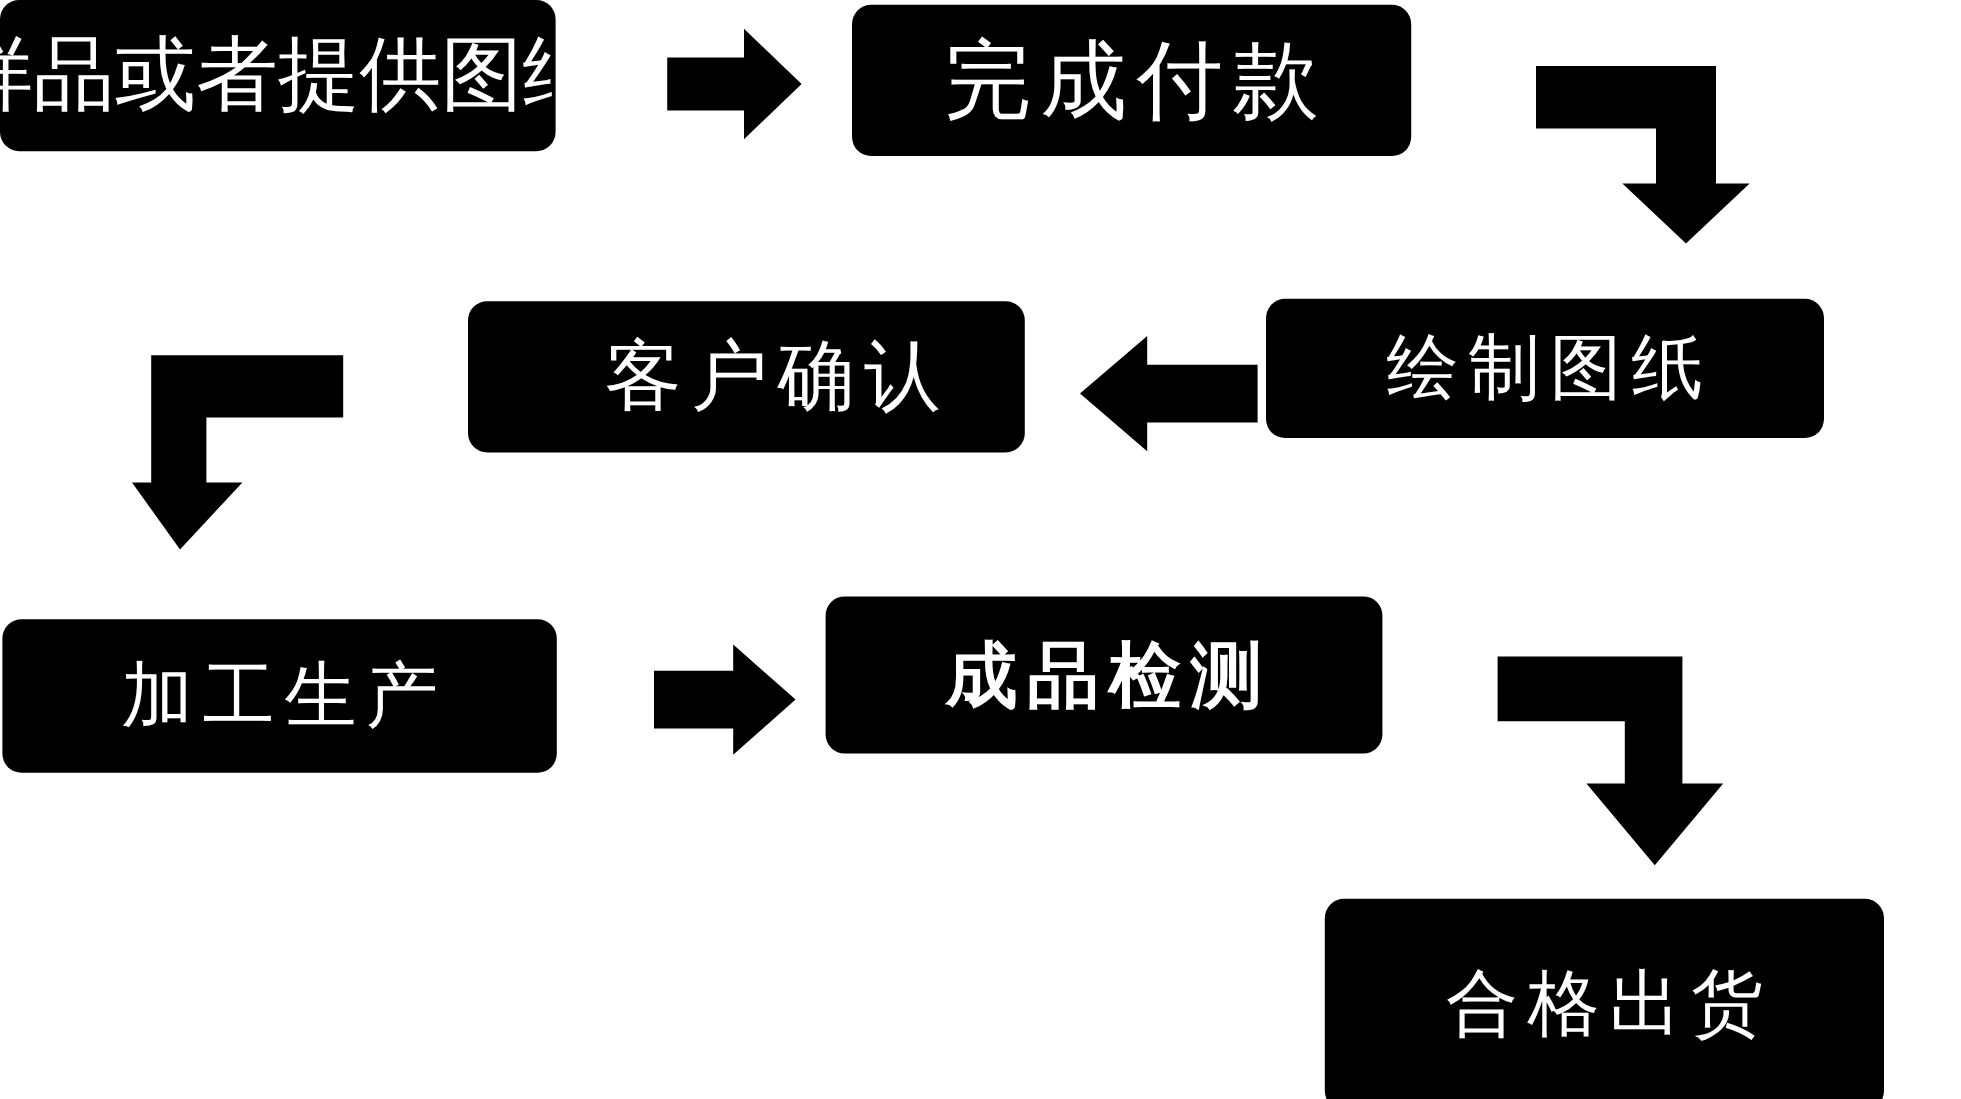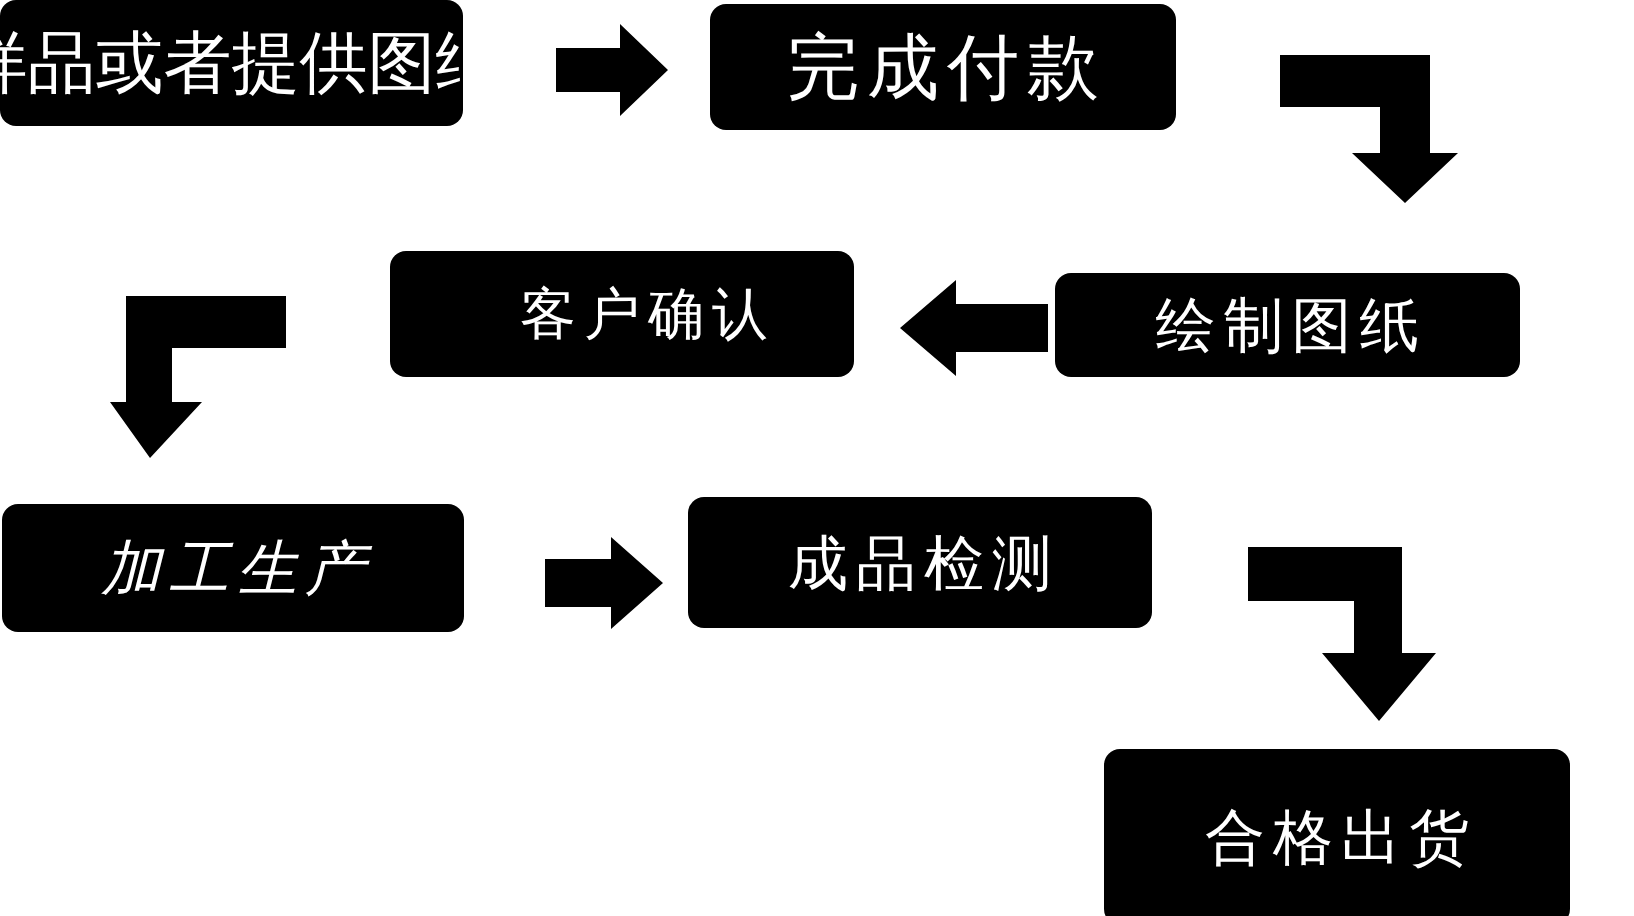--- a/index.html
+++ b/index.html
@@ -41,30 +41,30 @@
   }
 
   
   #node-sample      { left: 0px;    top: 0px;   width: 463px; height: 126px; border-radius: 16px; }
   #node-sample .label      { font-size: 68px; letter-spacing: 0px; }
 
   #node-payment     { left: 710px;  top: 4px;   width: 466px; height: 126px; border-radius: 16px; }
   #node-payment .label     { font-size: 72px; letter-spacing: 8px; padding-left: 8px; }
 
   #node-confirm     { left: 390px;  top: 251px; width: 464px; height: 126px; border-radius: 16px; }
-  #node-confirm .label     { font-size: 56px; letter-spacing: 8px; padding-left: 8px; margin-left: 44px; }
+  #node-confirm .label     { font-size: 64px; letter-spacing: 8px; padding-left: 8px; margin-left: 44px; }
 
-  #node-drawing     { left: 1055px; top: 249px; width: 465px; height: 104px; border-radius: 16px; margin-top: 24px; }
+  #node-drawing     { left: 1055px; top: 249px; width: 465px; height: 116px; border-radius: 16px; }
   #node-drawing .label     { font-size: 60px; letter-spacing: 8px; padding-left: 8px; }
 
-  #node-production  { left: 2px;    top: 504px; width: 462px; height: 128px; border-radius: 16px; font-style: italic; }
+  #node-production  { left: 2px;    top: 516px; width: 462px; height: 128px; border-radius: 16px; }
   #node-production .label  { font-size: 60px; letter-spacing: 8px; padding-left: 8px; }
 
   #node-inspection  { left: 688px;  top: 497px; width: 464px; height: 131px; border-radius: 16px; }
-  #node-inspection .label  { font-size: 60px; letter-spacing: 8px; padding-left: 8px; }
+  #node-inspection .label  { font-size: 60px; letter-spacing: 8px; padding-left: 8px; font-weight: bold; }
 
   #node-shipping    { left: 1104px; top: 749px; width: 466px; height: 176px; border-radius: 16px; }
   #node-shipping .label    { font-size: 60px; letter-spacing: 8px; padding-left: 8px; }
 
   
   .connector {
     position: absolute;
   }
   .connector svg { display: block; }
 

